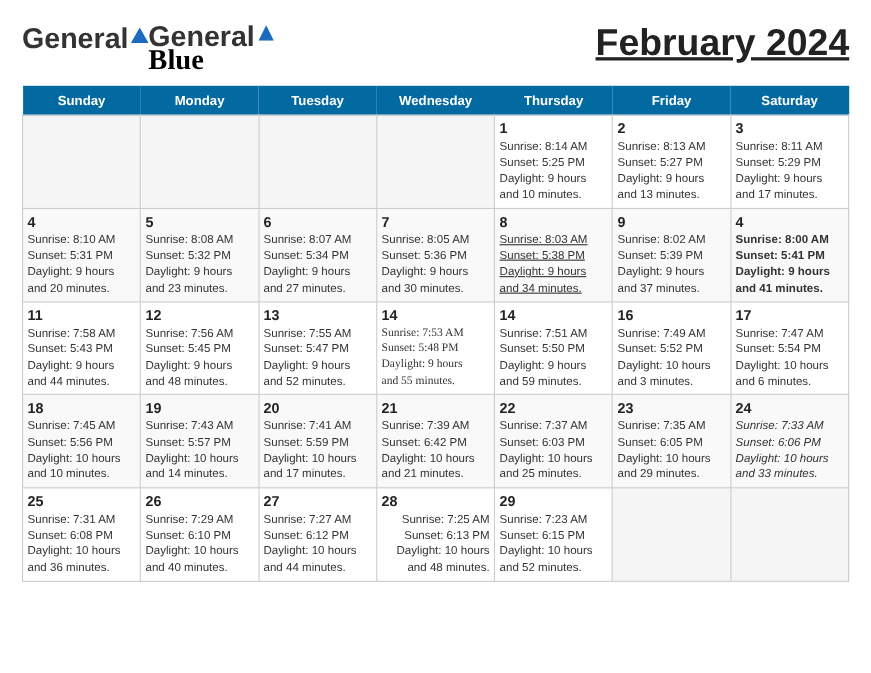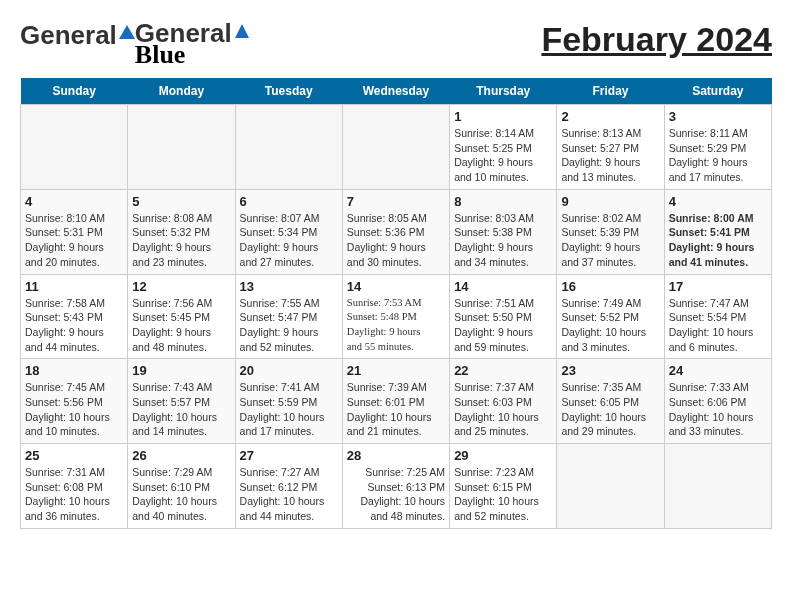--- a/index.html
+++ b/index.html
@@ -174,21 +174,21 @@
         </td>
         <td>
           <span class="day-number">7</span>
           <div class="day-info" style="white-space: pre-line;">Sunrise: 8:05 AM
 Sunset: 5:36 PM
 Daylight: 9 hours
 and 30 minutes.</div>
         </td>
         <td>
           <span class="day-number">8</span>
-          <div class="day-info" style="white-space: pre-line;">Sunrise: 8:03 AM
+          <div class="day-info" style="white-space: pre-line; text-decoration: underline;">Sunrise: 8:03 AM
 Sunset: 5:38 PM
 Daylight: 9 hours
 and 34 minutes.</div>
         </td>
         <td>
           <span class="day-number">9</span>
           <div class="day-info" style="white-space: pre-line;">Sunrise: 8:02 AM
 Sunset: 5:39 PM
 Daylight: 9 hours
 and 37 minutes.</div>
@@ -270,41 +270,41 @@
         <td>
           <span class="day-number">20</span>
           <div class="day-info" style="white-space: pre-line;">Sunrise: 7:41 AM
 Sunset: 5:59 PM
 Daylight: 10 hours
 and 17 minutes.</div>
         </td>
         <td>
           <span class="day-number">21</span>
           <div class="day-info" style="white-space: pre-line;">Sunrise: 7:39 AM
-Sunset: 6:01 PM
+Sunset: 6:42 PM
 Daylight: 10 hours
 and 21 minutes.</div>
         </td>
         <td>
           <span class="day-number">22</span>
           <div class="day-info" style="white-space: pre-line;">Sunrise: 7:37 AM
 Sunset: 6:03 PM
 Daylight: 10 hours
 and 25 minutes.</div>
         </td>
         <td>
           <span class="day-number">23</span>
           <div class="day-info" style="white-space: pre-line;">Sunrise: 7:35 AM
 Sunset: 6:05 PM
 Daylight: 10 hours
 and 29 minutes.</div>
         </td>
         <td>
           <span class="day-number">24</span>
-          <div class="day-info" style="white-space: pre-line;">Sunrise: 7:33 AM
+          <div class="day-info" style="white-space: pre-line; font-style: italic;">Sunrise: 7:33 AM
 Sunset: 6:06 PM
 Daylight: 10 hours
 and 33 minutes.</div>
         </td>
       </tr>
       <tr>
         <td>
           <span class="day-number">25</span>
           <div class="day-info" style="white-space: pre-line;">Sunrise: 7:31 AM
 Sunset: 6:08 PM

